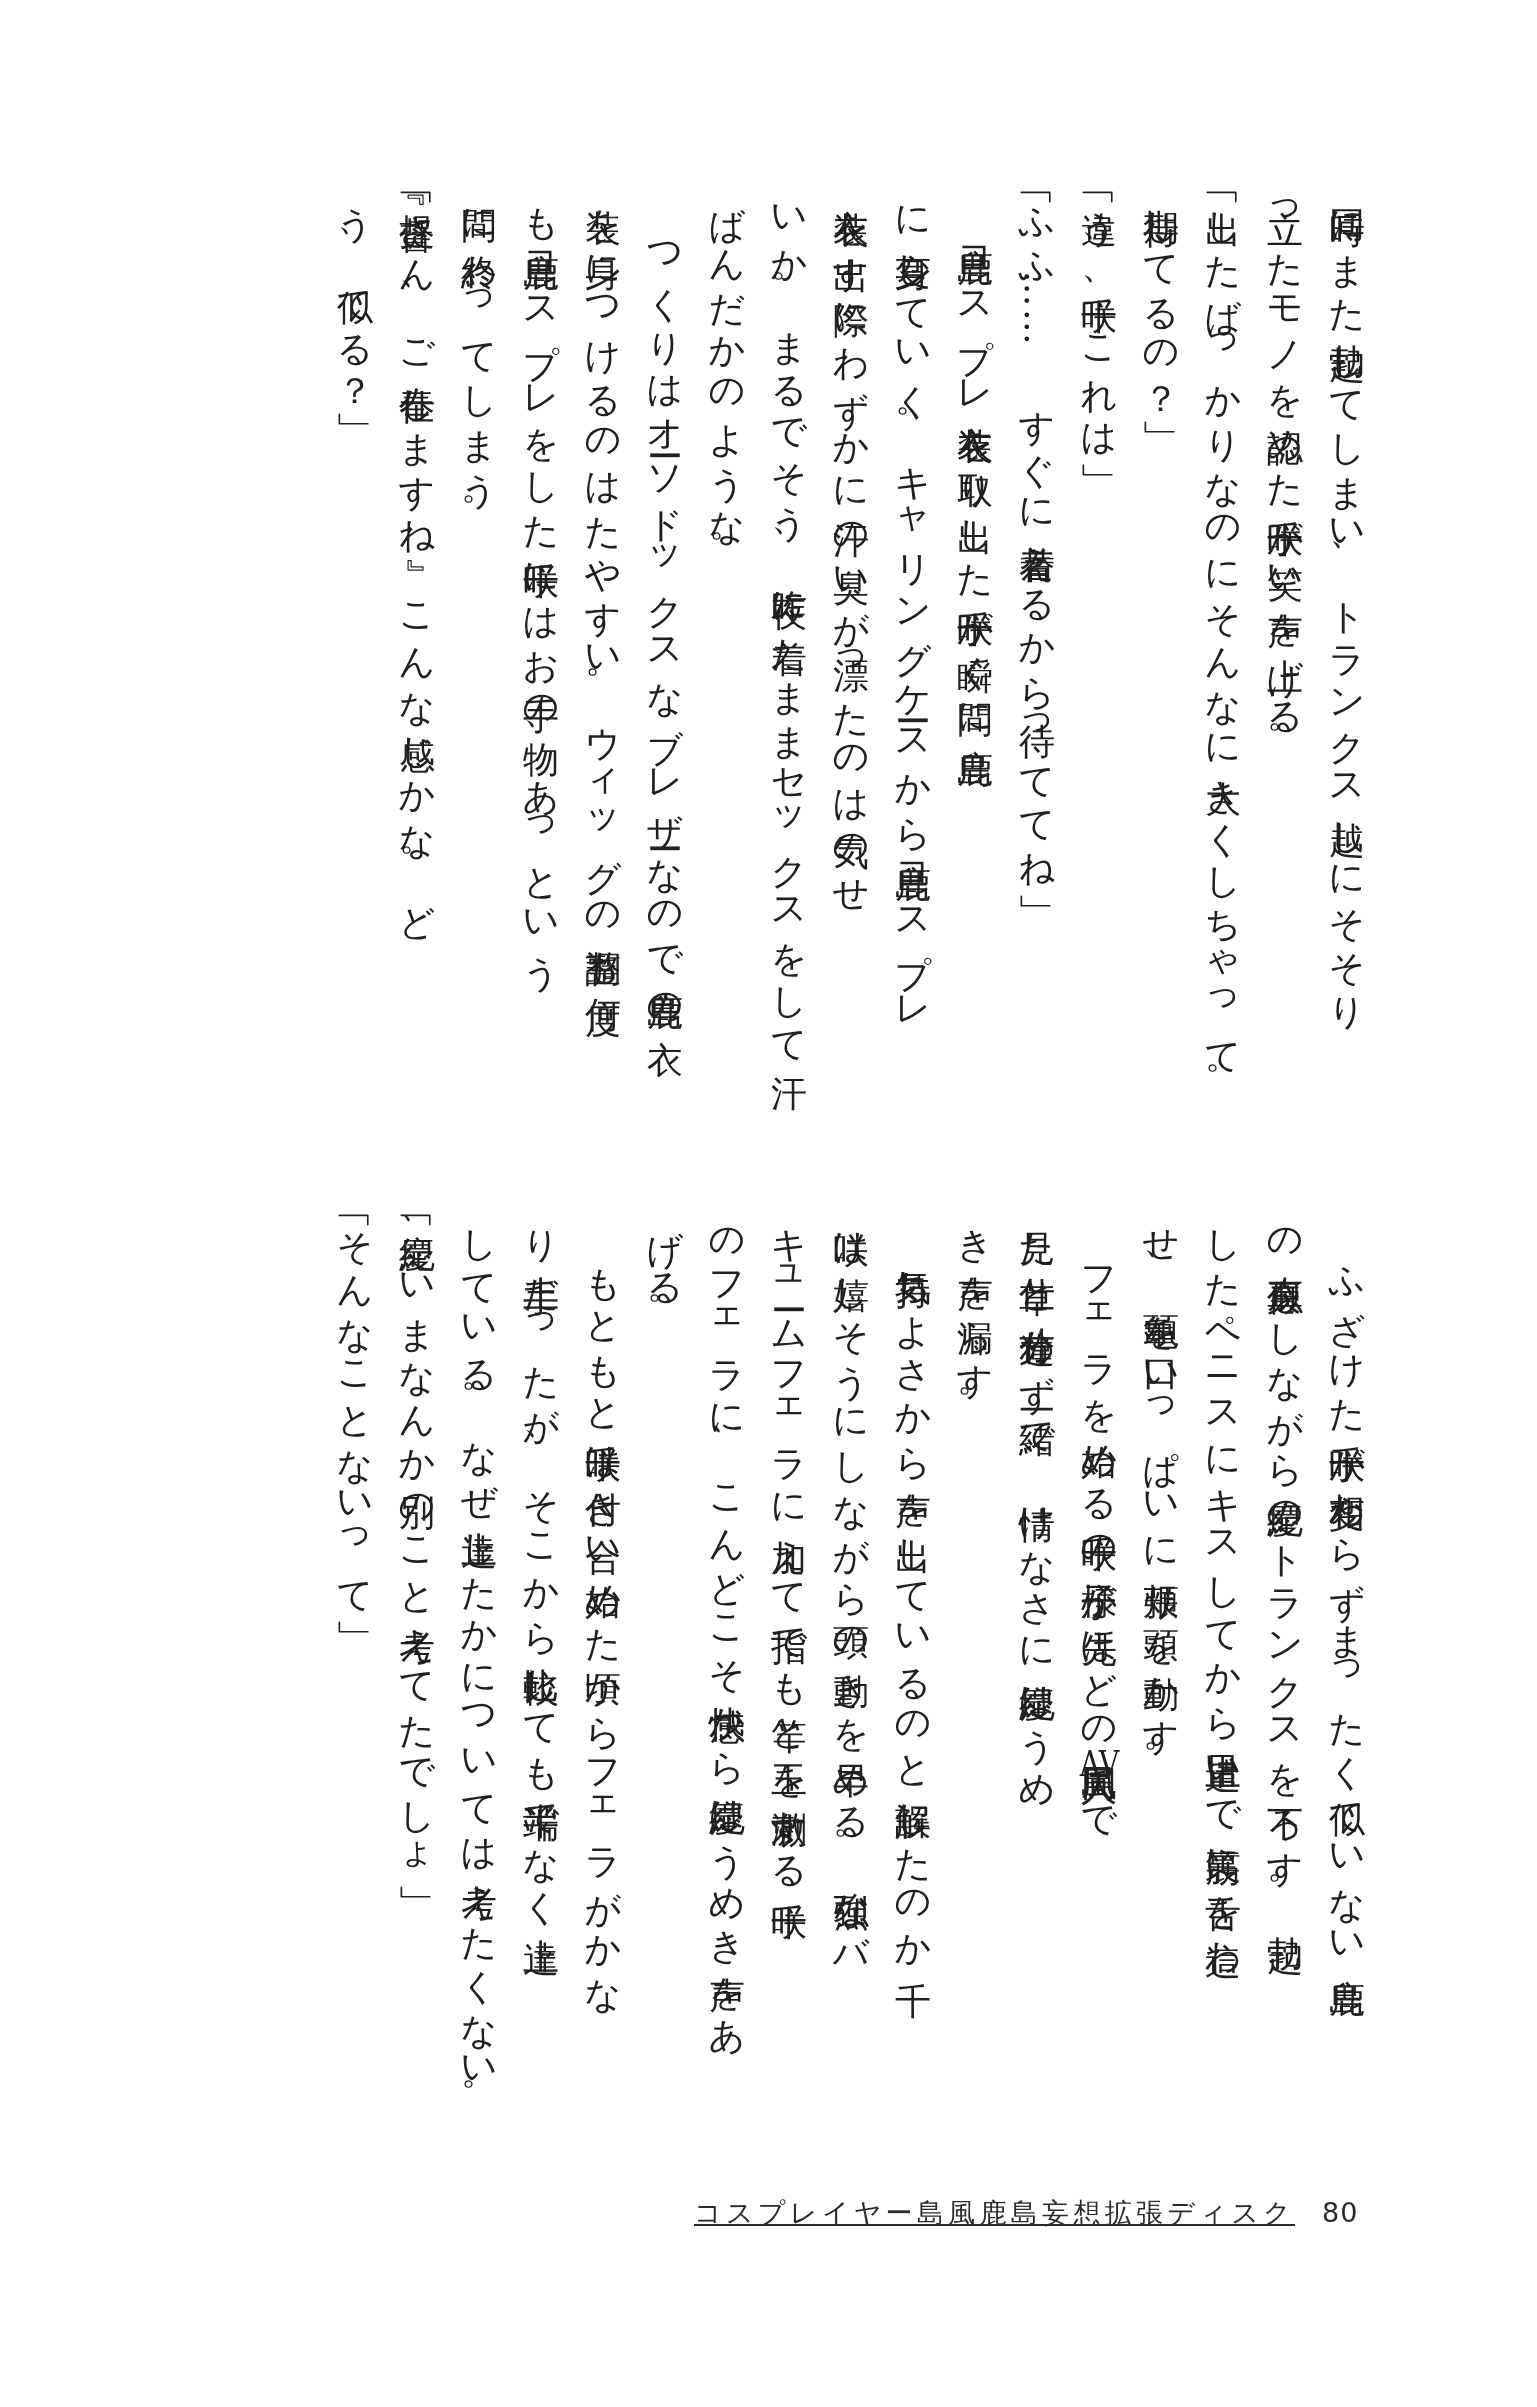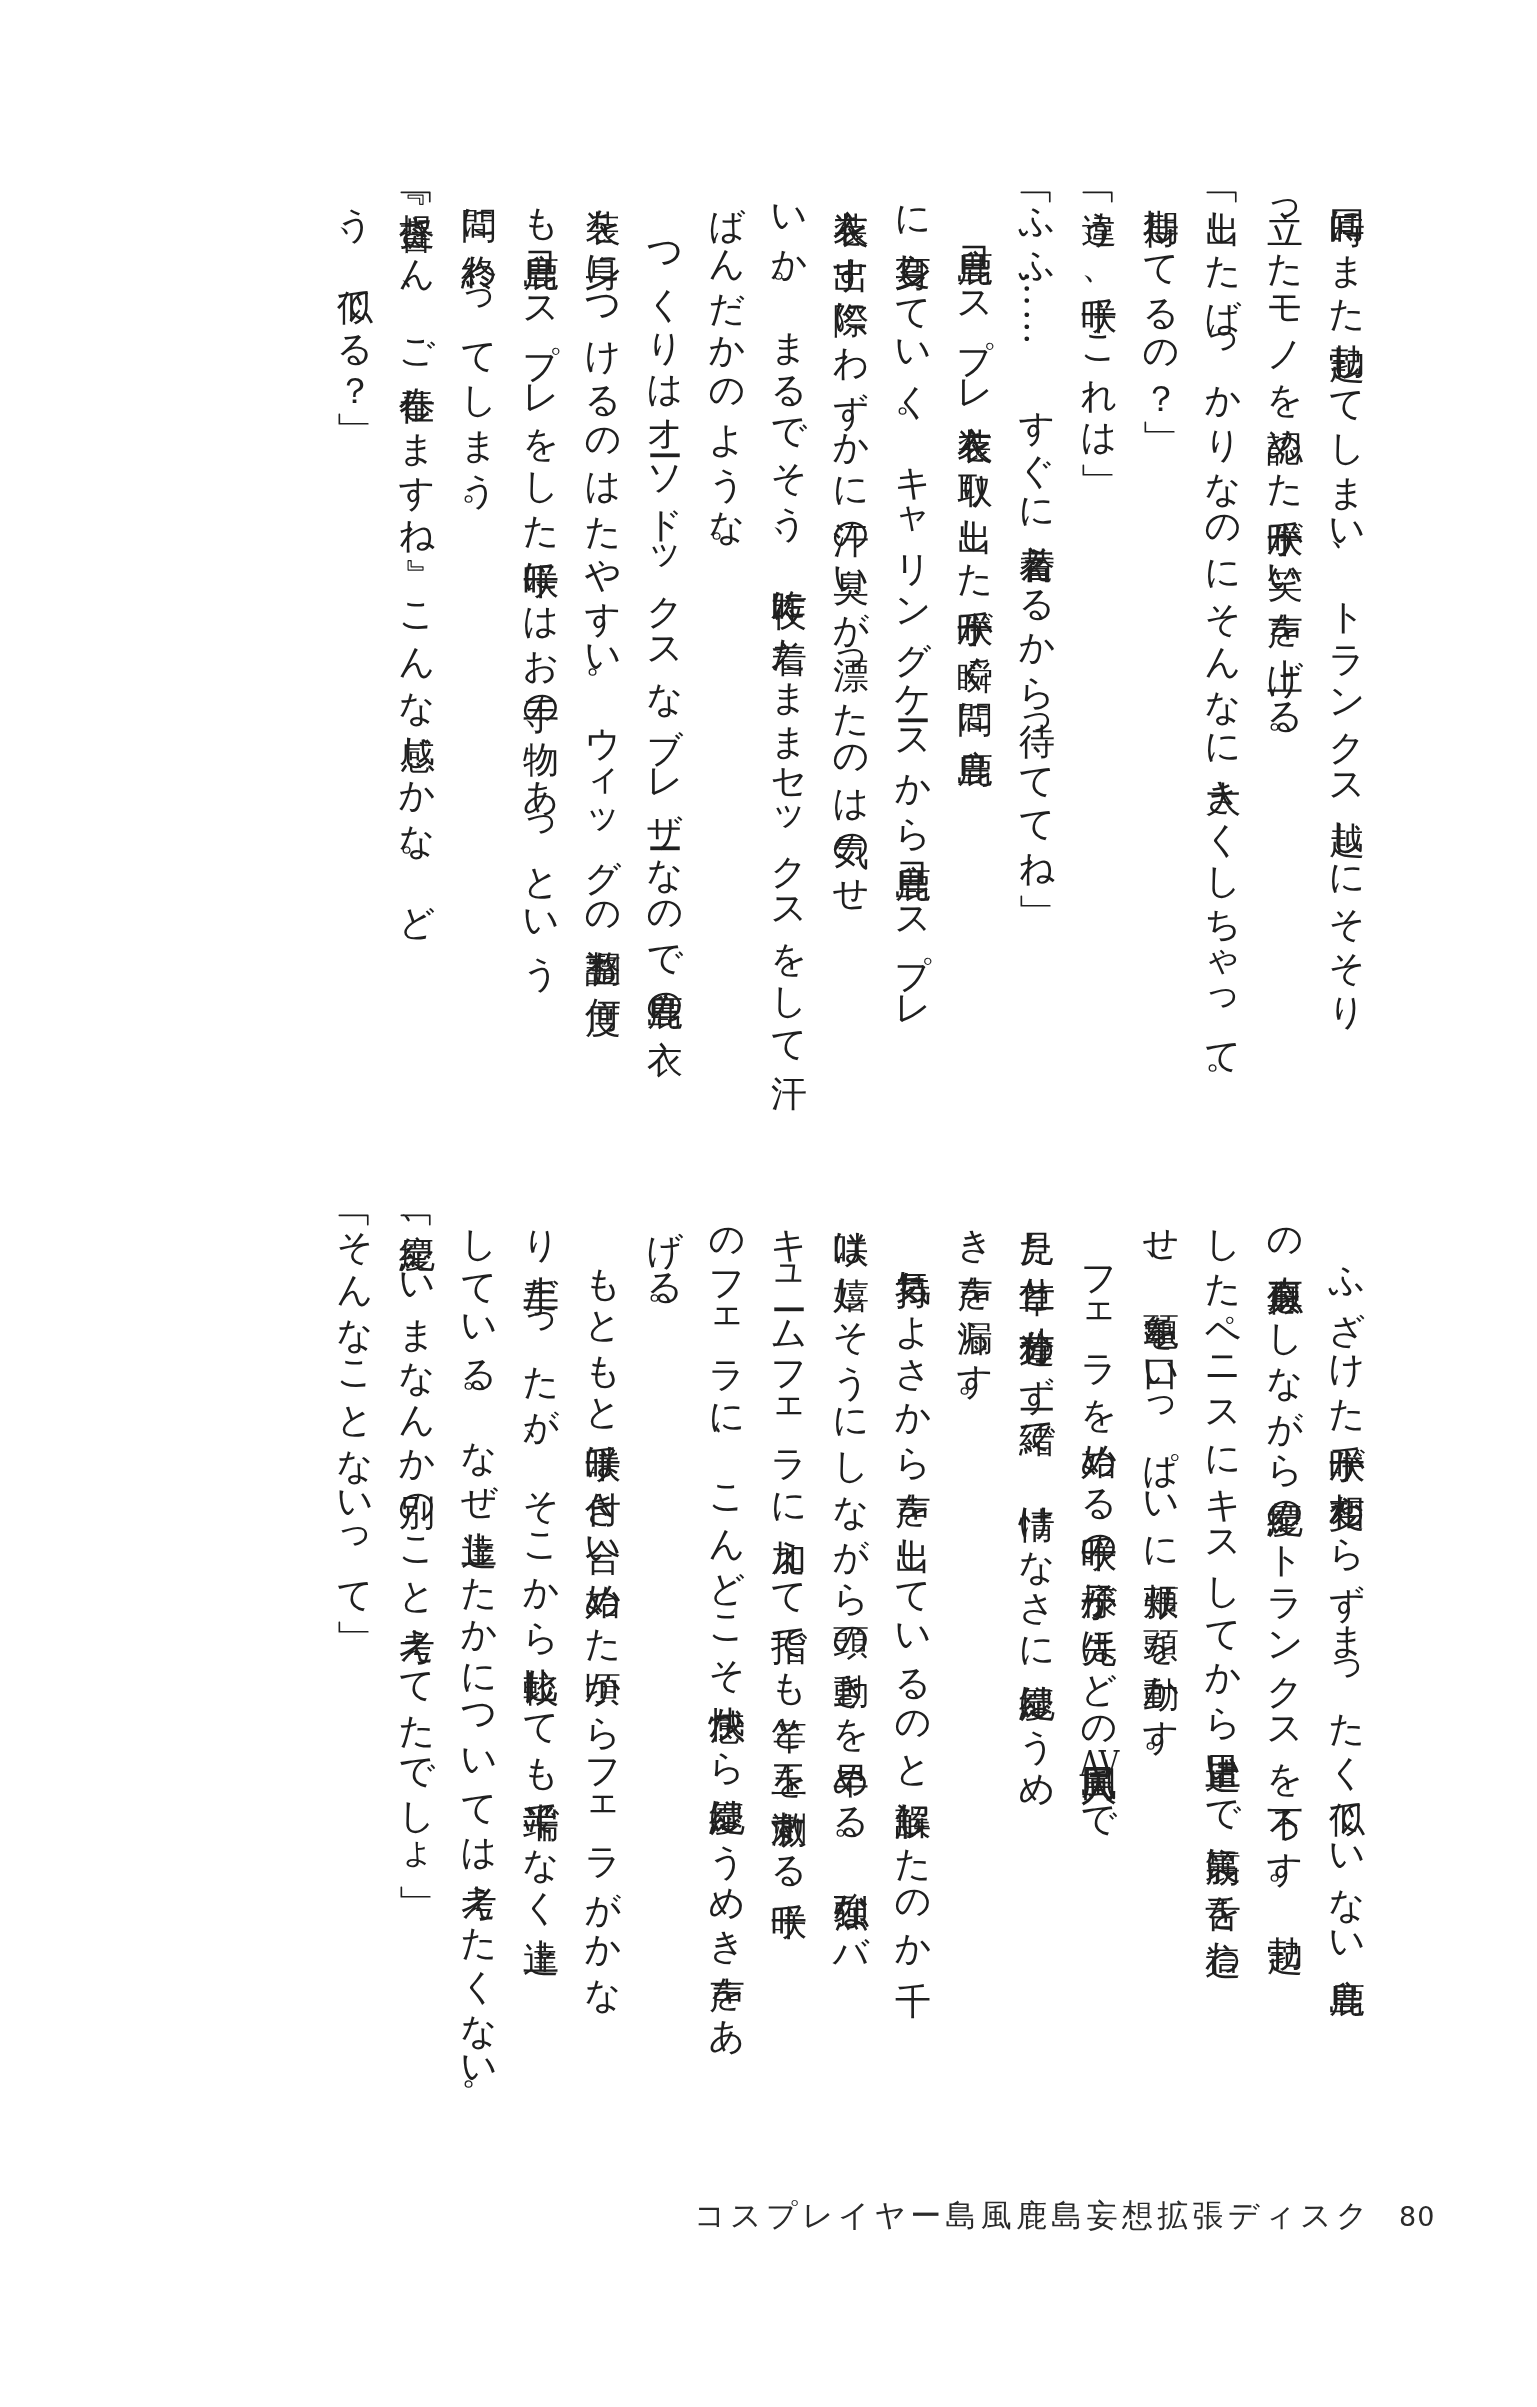--- a/index.html
+++ b/index.html
@@ -48,22 +48,23 @@
   
   .footer {
     position: absolute;
     top: 2195px;
     left: 694px;
     font-family: "DejaVu Sans", "Liberation Sans", sans-serif;
     color: #2a2a2a;
     white-space: nowrap;
   }
   .footer-title {
-    font-size: 31px;
+    font-size: 27px;
     letter-spacing: 4.3px;
+    text-decoration: underline;
   }
   .footer-page {
     font-size: 27px;
     letter-spacing: 1px;
     margin-left: 27px;
   }
 </style>
 </head>
 <body>
 

